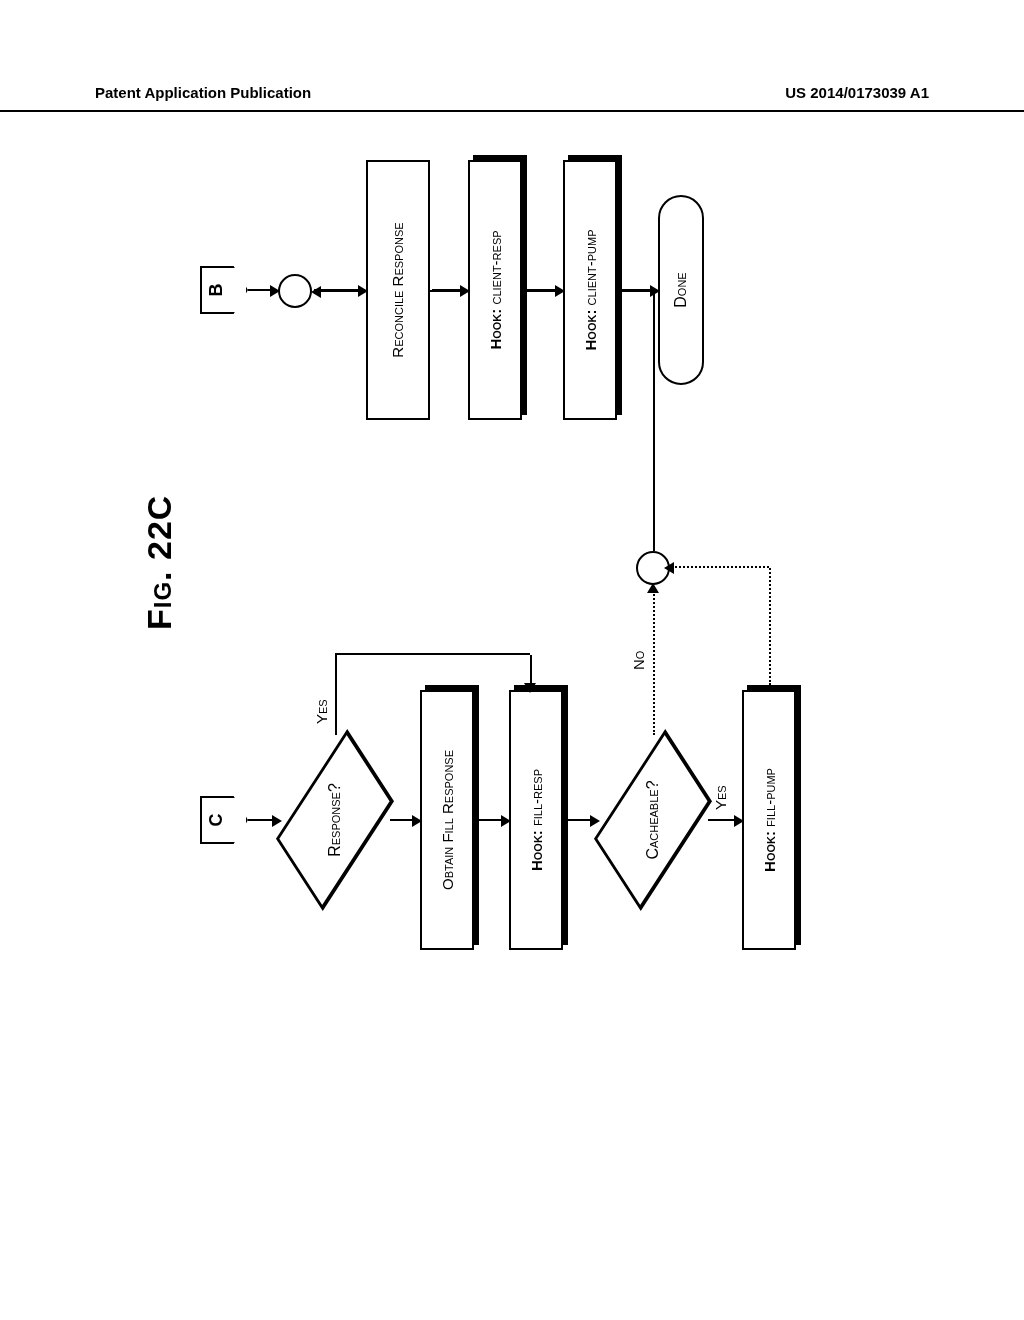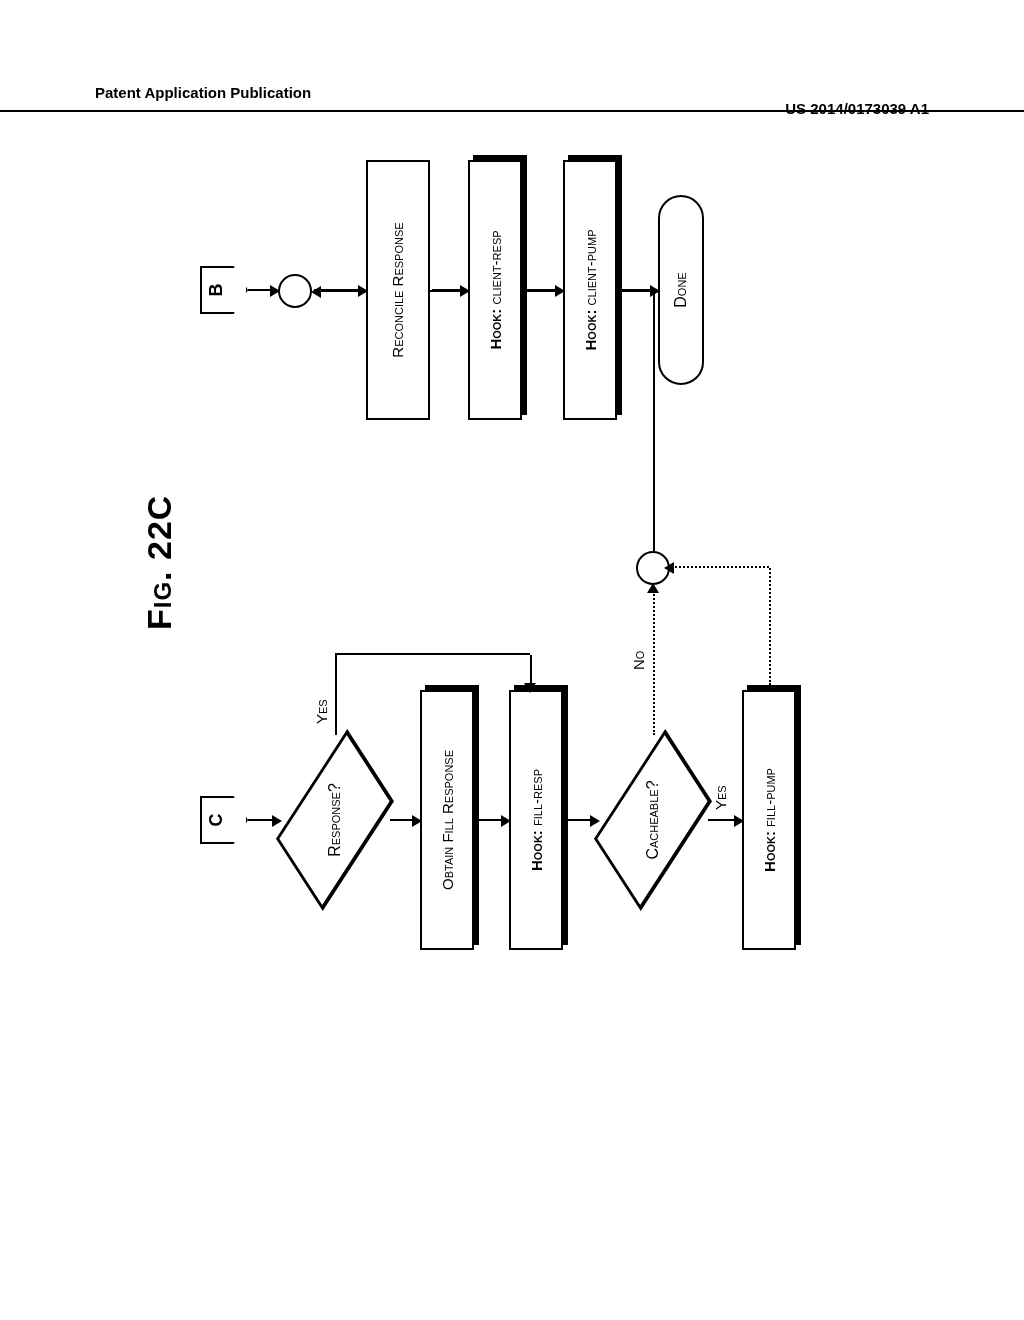--- a/index.html
+++ b/index.html
@@ -26,21 +26,21 @@
     border-bottom: 2px solid #000;
   }
   .hdr-left, .hdr-mid, .hdr-right {
     position: absolute;
     top: 0;
     font-size: 15px;
     font-weight: bold;
   }
   .hdr-left  { left: 95px; }
   .hdr-mid   { left: 395px; width: 230px; text-align: center; }
-  .hdr-right { right: 95px; text-align: right; margin-top: 16px; }
+  .hdr-right { right: 95px; text-align: right; }
 
   
   .figure-rotator {
     position: absolute;
     
     left: 130px;
     top: 260px;
     width: 900px;
     height: 720px;
     transform: rotate(-90deg);

